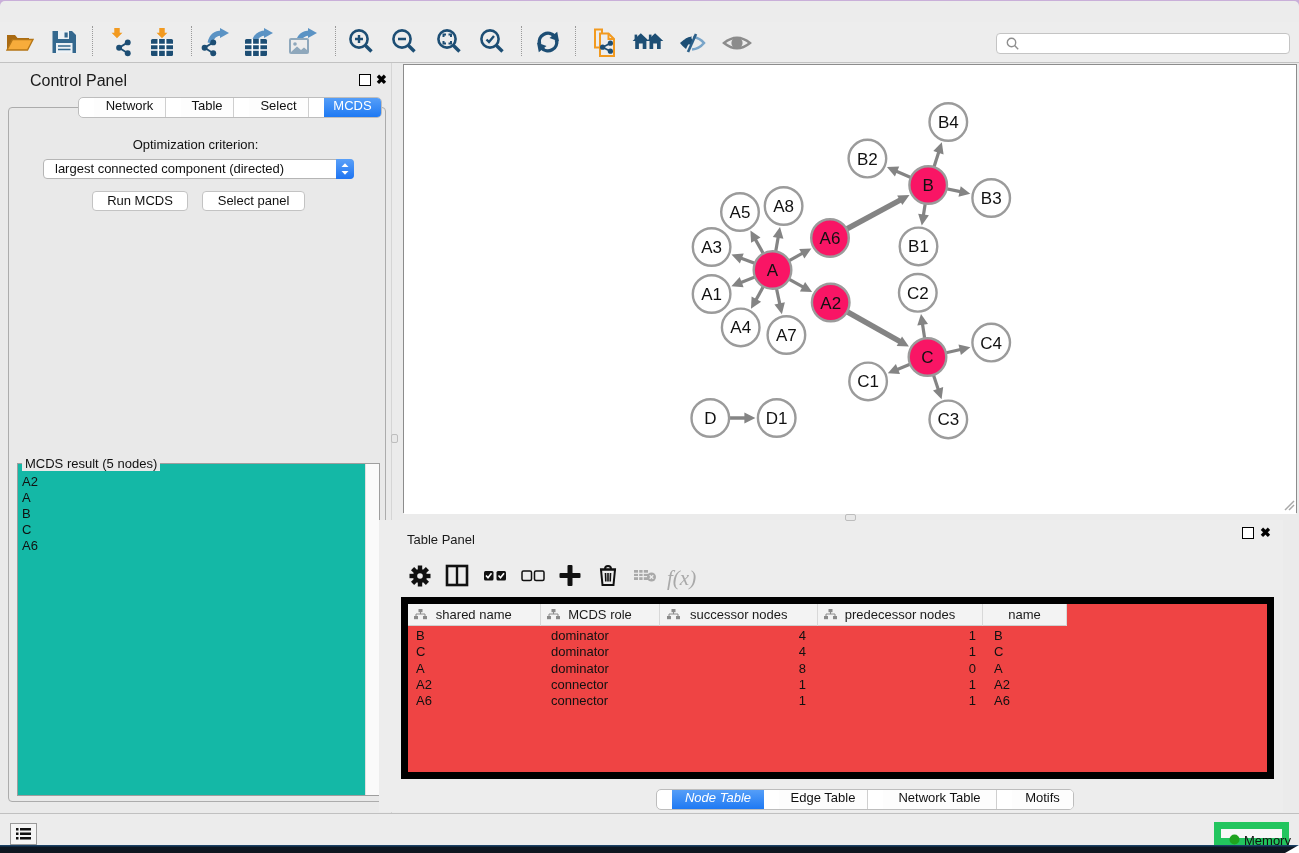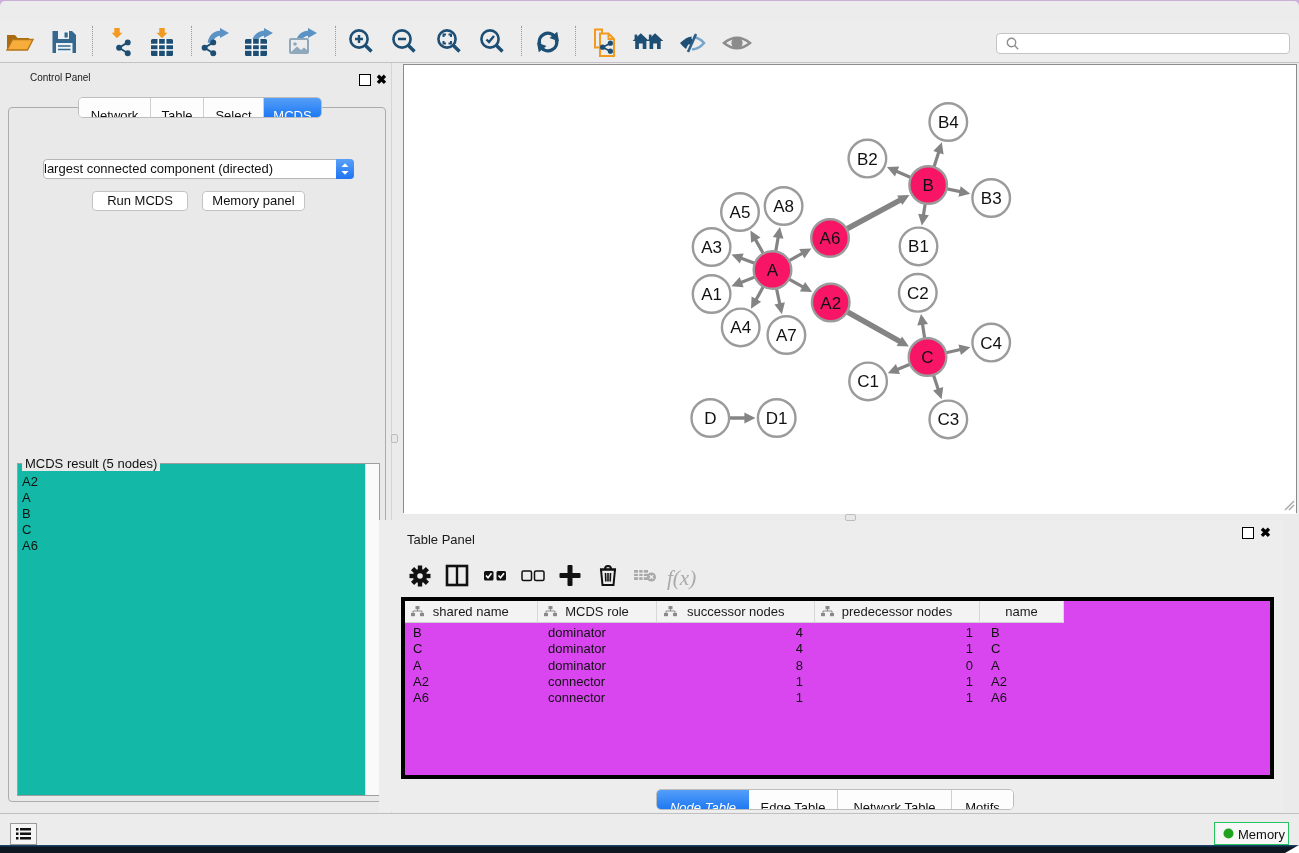--- a/index.html
+++ b/index.html
@@ -11,58 +11,58 @@
 .light { position:absolute; top:4px; width:13px; height:13px; border-radius:50%; }
 #titlebar .t { position:absolute; top:3px; width:100%; text-align:center; font-size:13px; color:#3C3C3C; }
 
 #toolbar { position:absolute; left:0; top:21px; width:100%; height:41px; background:#EDEDED; border-bottom:1px solid #C2C2C2; }
 .tbi { position:absolute; top:5px; }
 .tsep { position:absolute; top:4px; height:30px; width:0; border-left:1px dotted #9A9A9A; }
 #searchbox { position:absolute; left:996px; top:11px; width:294px; height:21px; background:#fff; border:1px solid #C4C4C4; border-radius:4px; }
 
 #main { position:absolute; left:0; top:62px; width:100%; height:750px; background:#EBEBEB; }
 #cpanel { position:absolute; left:0; top:0; width:392px; height:750px; background:#EAEAEA; border-right:1px solid #D5D5D5; }
-#cpanel .hdr { position:absolute; left:30px; top:9px; font-size:10px; color:#1A1A1A; }
+#cpanel .hdr { position:absolute; left:30px; top:9px; font-size:16px; color:#1A1A1A; }
 .floatbtn { position:absolute; width:12px; height:12px; border:1.8px solid #000; background:#fff; }
 .closex { position:absolute; font-size:13px; font-weight:bold; color:#000; }
 
 .tabgroup { position:absolute; display:flex; border-radius:5px; overflow:hidden; border:1px solid #BDBDBD; background:#fff; }
-.tab { font-size:13px; color:#111; text-align:center; background:#FDFDFD; border-right:1px solid #CFCFCF; padding-top:10px; }
+.tab { font-size:13px; color:#111; text-align:center; background:#FDFDFD; border-right:1px solid #CFCFCF; padding-top:0;margin-left:15px; }
 .tab:last-child { border-right:none; }
 .tab.sel { background:linear-gradient(#559EF8,#1E79F3); color:#fff; border-right:none; }
 #cptabs { left:78px; top:34px; height:21px; }
 #cpcontent { position:absolute; left:8px; top:44px; width:378px; height:695px; border:1px solid #ACACAC; border-radius:4px; background:#E9E9E9; }
 #optlabel { position:absolute; left:0; top:74px; width:100%; text-align:center; font-size:13px; color:#111; }
-#dropdown { position:absolute; left:43px; top:96px; width:311px; height:20px; background:#fff; border:1px solid #B5B5B5; border-radius:4px; font-size:13px; color:#111; line-height:18px; }
+#dropdown { position:absolute; left:43px; top:96px; width:311px; height:20px; background:#fff; border:1px solid #B5B5B5; border-radius:4px; font-size:13px; color:#111; line-height:18px; padding-left:11px; }
 #dropdown .spin { position:absolute; right:-1px; top:-1px; width:18px; height:20px; background:linear-gradient(#5AA0F8,#1E74F2); border-radius:0 4px 4px 0; }
 .btn { position:absolute; height:20px; background:#FFFFFF; border:1px solid #C3C3C3; border-radius:4px; font-size:13px; color:#111; text-align:center; line-height:18px; }
 
 #mcdsbox { position:absolute; left:17px; top:400px; width:363px; height:333px; border:1px solid #9E9E9E; background:#14b8a6; }
 #mcdslegend { position:absolute; left:4px; top:-8px; background:#E9E9E9; font-size:13px; padding:0 3px; color:#111; }
 #mcdslist { position:absolute; left:4px; top:10px; font-size:13px; color:#111; line-height:16px; }
 #mcdsscroll { position:absolute; right:0px; top:0px; width:14px; height:331px; background:#FAFAFA; border-left:1px solid #E0E0E0; }
 
 #netframe { position:absolute; left:403px; top:1px; width:894px; height:449px; border:1px solid #8C8C8C; background:#fff; }
 #nettitle { position:absolute; left:0; top:0; width:100%; height:22px; background:linear-gradient(#F7F7F7,#D8D8D8); border-bottom:1px solid #9E9E9E;margin-top:47px; }
 #nettitle .t { position:absolute; top:3px; width:100%; text-align:center; font-size:13px; color:#222; }
 #netcanvas { position:absolute; left:0; top:23px; width:892px; height:426px; background:#fff; }
 
 #tpanel { position:absolute; left:379px; top:457px; width:904px; height:292px; background:#EDEDED; }
 #tpanel .hdr { position:absolute; left:28px; top:12px; font-size:13px; color:#1A1A1A; }
 #ttoolbar { position:absolute; left:22px; top:43px; width:874px; height:40px; }
-#ttable { position:absolute; left:22px; top:77px; width:873px; height:182px; background:#d946ef; border:4px solid #000000; }
+#ttable { position:absolute; left:22px; top:77px; width:873px; height:182px; background:#ef4444; border:7px solid #000000; }
 #thead { position:absolute; left:0; top:0; width:659px; height:22px; background:#F3F3F3; border-bottom:1px solid #CFCFCF; }
 .thcell { position:absolute; top:0; height:22px; border-right:1px solid #D8D8D8; font-size:13px; color:#1A1A1A; text-align:center; line-height:22px; }
 .trow { position:absolute; font-size:13px; color:#111; height:16px; line-height:16px; }
 
 #bottabs { left:277px; top:269px; height:21px; }
 
 #statusbar { position:absolute; left:0; top:812px; width:100%; height:31px; background:#ECECEC; border-top:1px solid #C0C0C0; }
 #menubtn { position:absolute; left:10px; top:9px; width:27px; height:22px; border:1px solid #9A9A9A; background:#F5F5F5; }
-#membtn { position:absolute; right:10px; top:8px; width:75px; height:23px; border:1px solid #22c55e; background:#F7F7F7; font-size:13px; color:#111; }
+#membtn { position:absolute; right:10px; top:8px; width:75px; height:23px; border:7px solid #22c55e; background:#F7F7F7; font-size:13px; color:#111; }
 #deskbottom { position:absolute; left:0; top:845px; width:100%; height:8px; background:linear-gradient(#1E4C78 0%,#0C1622 30%,#10161E 100%); }
 </style>
 </head>
 <body>
 <div id="window">
   <div id="toolbar">
     <div class="tbi" style="left:5px"><svg width="30" height="30" viewBox="0 0 30 30">
 <path d="M2 8 L10 8 L12.5 11 L24 11 L24 22 L2 22 Z" fill="#A96A12"></path>
 <path d="M2 23 L7.5 12.5 L28 12.5 L22.5 23 Z" fill="#F7AC3B" stroke="#B57617" stroke-width="1.4"></path>
 </svg></div>
@@ -222,30 +222,31 @@
       <div class="hdr">Control Panel</div>
       <div class="floatbtn" style="left:359px;top:11px;"></div>
       <div class="closex" style="left:376px;top:9px;">✖</div>
       <div id="cpcontent"></div>
       <div class="tabgroup" id="cptabs">
         <div class="tab" style="width:72px;">Network</div>
         <div class="tab" style="width:53px;">Table</div>
         <div class="tab" style="width:60px;">Select</div>
         <div class="tab sel" style="width:57px;">MCDS</div>
       </div>
+      <div id="optlabel">Optimization criterion:</div>
       <div id="dropdown">largest connected component (directed)
         <div class="spin">
           <svg width="18" height="20" viewBox="0 0 18 20">
               <path d="M5.5 8 L9 4.2 L12.5 8 Z" fill="#fff"></path>
               <path d="M5.5 12 L9 15.8 L12.5 12 Z" fill="#fff"></path>
             </svg>
         </div>
       </div>
       <div class="btn" style="left:92px;top:128px;width:96px;">Run MCDS</div>
-      <div class="btn" style="left:202px;top:128px;width:103px;">Memory panel</div>
+      <div class="btn" style="left:202px;top:128px;width:103px;">Select panel</div>
       <div id="mcdsbox">
         <div id="mcdslegend">MCDS result (5 nodes)</div>
         <div id="mcdslist">A2<br>A<br>B<br>C<br>A6</div>
         <div id="mcdsscroll"></div>
       </div>
     </div>
     <div id="netframe">
       <div id="nettitle">
         <div class="light" style="left:9px;top:5px;width:11px;height:11px;background:#EC6C62;border:1px solid #CE5347;"></div>
         <div class="light" style="left:29px;top:5px;width:11px;height:11px;background:#F5C04F;border:1px solid #D8A33B;"></div>

